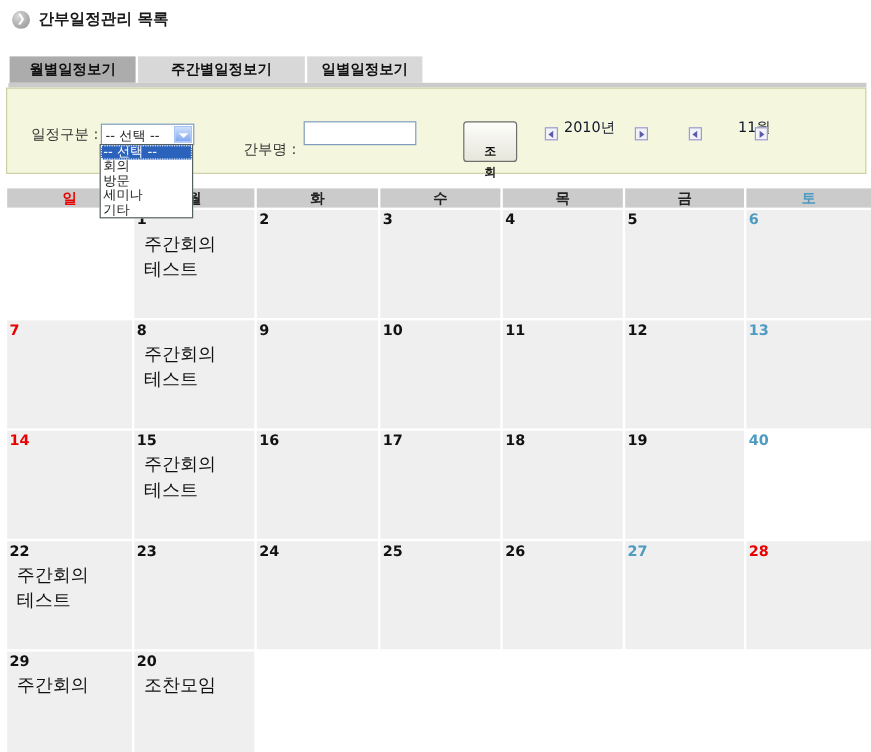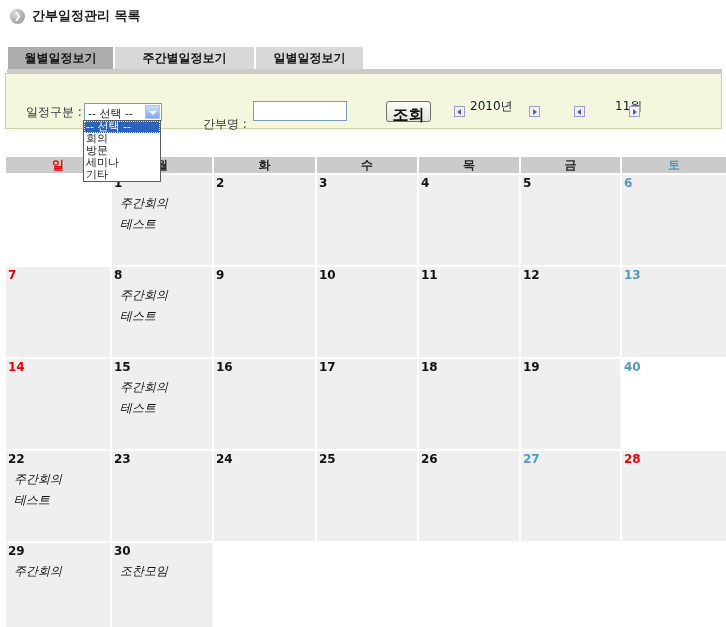--- a/index.html
+++ b/index.html
@@ -20,26 +20,26 @@
   .page-title{font-size:13px;font-weight:bold;color:#1a1a1a;margin:0;letter-spacing:0px;}
   
   .tabs{position:absolute;left:8px;top:47px;display:flex;gap:2px;}
   .tab{
     height:22px;line-height:22px;text-align:center;
     font-size:12px;font-weight:bold;color:#111;
     background:#d8d8d8;cursor:pointer;
   }
   .tab.t1{width:105px;}
   .tab.t2{width:139px;}
-  .tab.t3{width:107px;}
+  .tab.t3{width:96px;}
   .tab.active{background:#acacac;}
   .tab-strip{position:absolute;left:7px;top:69px;width:715px;height:4px;background:#cbcbcb;}
   
   .filter-panel{
-    position:absolute;left:5px;top:73px;width:717px;height:56px;
+    position:absolute;left:5px;top:73px;width:717px;height:72px;
     background:#f4f7dd;border:1px solid #cdd0a5;box-sizing:border-box;
   }
   .f-label{position:absolute;font-size:12px;color:#333;white-space:nowrap;}
   .lab-cat{left:20px;top:30px;}
   .lab-name{left:197px;top:42px;text-align:right;}
   
   .sel{
     position:absolute;left:78px;top:29px;width:78px;height:18px;
     background:#fff;border:1px solid #7f9db9;box-sizing:border-box;
   }
@@ -65,22 +65,22 @@
   .name-input{
     position:absolute;left:247px;top:27px;width:94px;height:20px;
     border:1px solid #7f9db9;box-sizing:border-box;background:#fff;
     font-size:12px;padding:1px 3px;font-family:inherit;
   }
   
   .search-btn{
     position:absolute;left:380px;top:27px;width:45px;height:21px;
     background:linear-gradient(#fdfdfb,#e6e6da);
     border:1px solid #6f6f6f;border-radius:3px;
-    font-size:16px;font-weight:bold;color:#111;font-family:inherit;
-    text-align:center;line-height:18px;cursor:pointer;padding:4px;
+    font-size:10px;font-weight:bold;color:#111;font-family:inherit;
+    text-align:center;line-height:18px;cursor:pointer;padding:16px;
   }
   
   .nav-btn{
     position:absolute;width:11px;height:11px;box-sizing:border-box;
     background:#f2f2fa;border:1px solid #9c9bce;cursor:pointer;
   }
   .nav-btn::after{content:"";position:absolute;top:2px;}
   .nav-btn.left::after{
     left:2px;border-top:3px solid transparent;border-bottom:3px solid transparent;
     border-right:4px solid #5c5ca6;
@@ -107,21 +107,21 @@
     text-align:center;line-height:16px;
   }
   .day-header.sun{color:#e80000;}
   .day-header.sat{color:#4e9bc1;}
   .cell{background:#efefef;overflow:hidden;}
   .cell.empty{background:#ffffff;}
   .cell.today{background:#ffffff;}
   .daynum{font-size:12px;font-weight:bold;color:#111;padding:1px 0 0 2px;line-height:14px;cursor:pointer;}
   .daynum.sun{color:#e80000;}
   .daynum.sat{color:#4e9bc1;}
-  .entry{font-size:12px;color:#111;line-height:21px;padding-left:8px;white-space:nowrap;cursor:pointer;font-style:italic;}
+  .entry{font-size:15px;color:#111;line-height:21px;padding-left:8px;white-space:nowrap;cursor:pointer;}
   .entries{margin-top:3px;}
 </style>
 </head>
 <body>
 
 <div class="title-row">
   <span class="title-icon">❯</span>
   <h1 class="page-title">간부일정관리 목록</h1>
 </div>
 
@@ -268,21 +268,21 @@
     <div class="cell">
       <div class="daynum sun">28</div>
     </div>
     <div class="cell">
       <div class="daynum weekday">29</div>
       <div class="entries">
         <div class="entry">주간회의</div>
       </div>
     </div>
     <div class="cell">
-      <div class="daynum weekday">30</div>
+      <div class="daynum weekday">20</div>
       <div class="entries">
         <div class="entry">조찬모임</div>
       </div>
     </div>
     <div class="cell empty"></div>
     <div class="cell empty"></div>
     <div class="cell empty"></div>
     <div class="cell empty"></div>
   </div>
 

